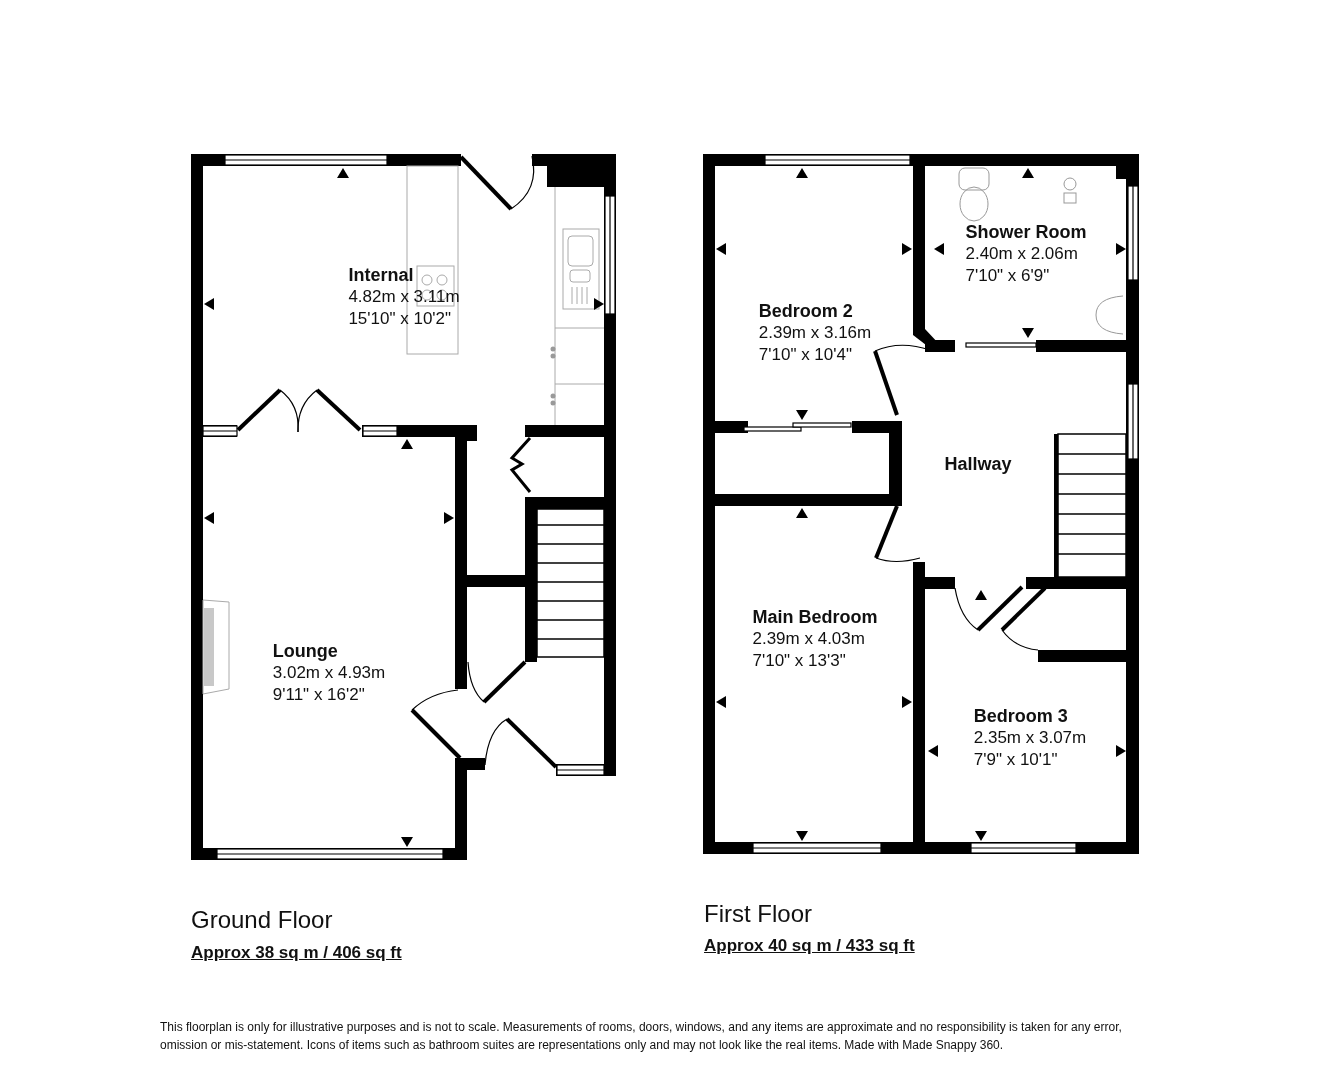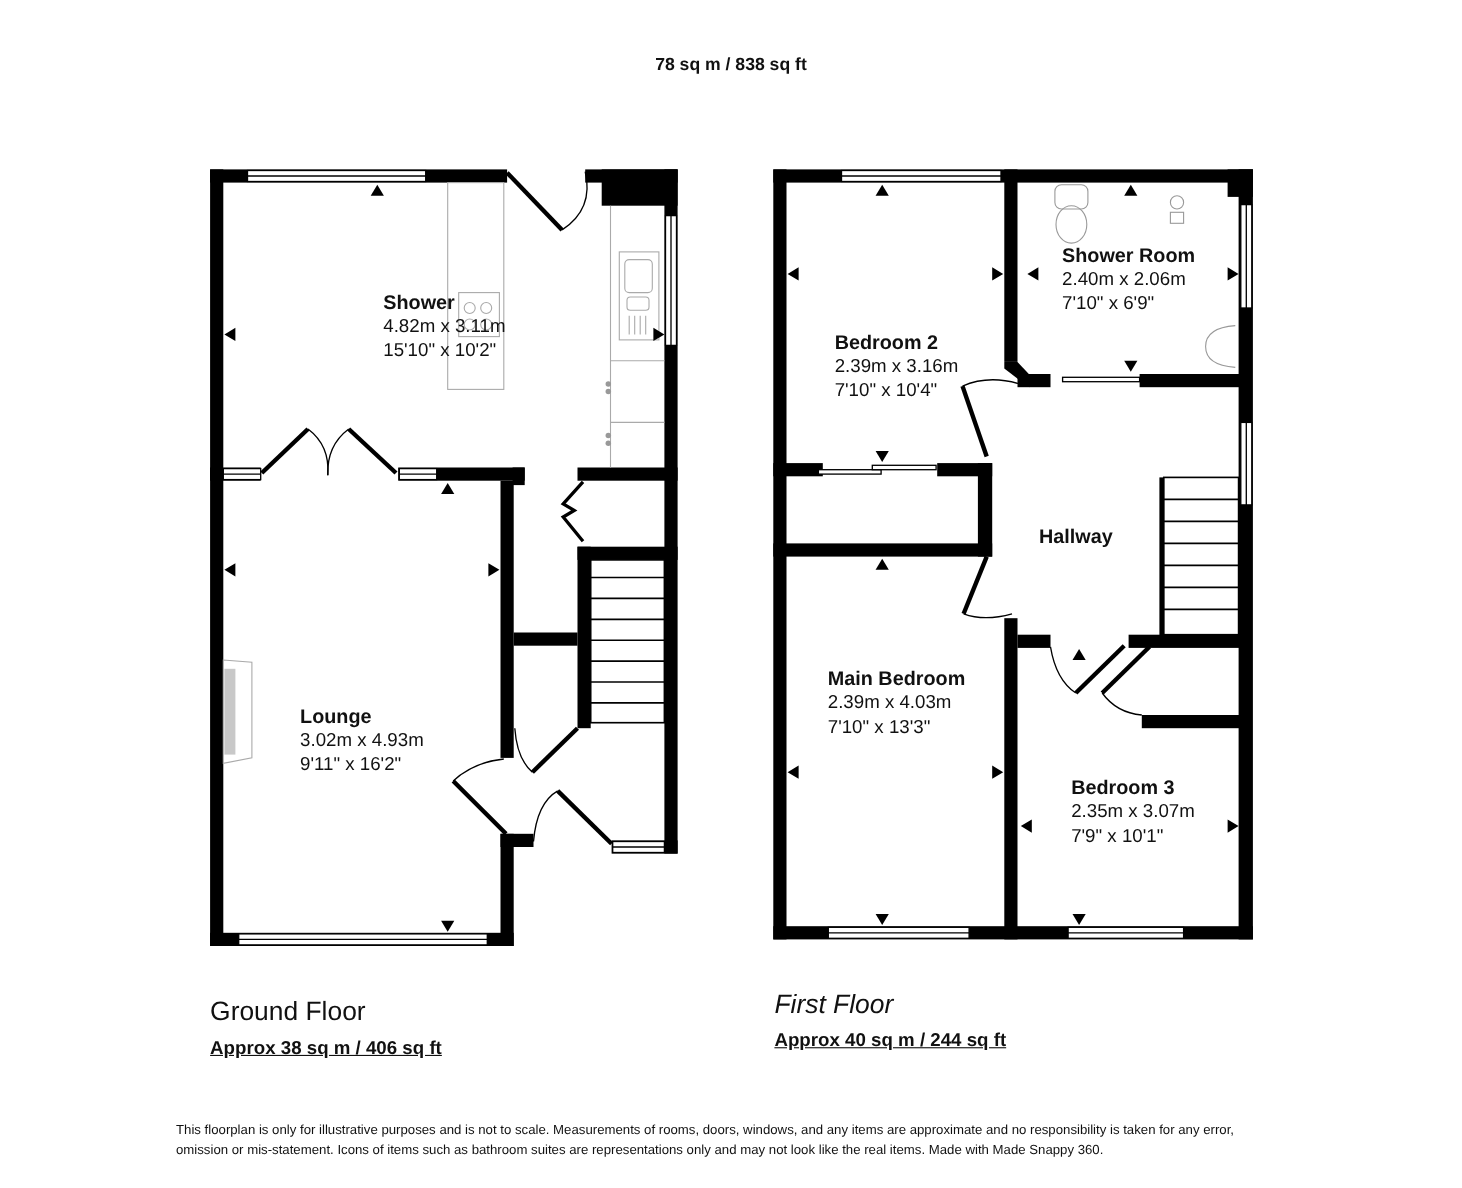--- a/index.html
+++ b/index.html
@@ -11,21 +11,20 @@
   .room-label .name { font-weight:bold; font-size:18px; display:block; }
   .room-label .dim { display:block; }
   .floor-title { font-size:24px; }
   .floor-area { font-weight:bold; font-size:17px;text-decoration:underline; }
   .disclaimer { left:160px; width:1010px; top:1018px; text-align:left; font-size:12px; line-height:18px; }
 </style>
 </head>
 <body>
 
 <div class="abs header">
-  <div>78 sq m / 838 sq ft</div>
 </div>
 
 <svg class="plan" width="1329" height="1080" viewBox="0 0 1329 1080">
   <defs>
     <marker id="m" markerWidth="1" markerHeight="1"></marker>
   </defs>
 
   <g fill="#000" stroke="none">
 
     <rect x="191" y="154" width="12" height="706"></rect>
@@ -231,51 +230,51 @@
     <polygon points="902,696 902,708 912,702"></polygon>
     <polygon points="975,600 987,600 981,590"></polygon>
     <polygon points="938,745 938,757 928,751"></polygon>
     <polygon points="1116,745 1116,757 1126,751"></polygon>
     <polygon points="796,831 808,831 802,841"></polygon>
     <polygon points="975,831 987,831 981,841"></polygon>
   </g>
 </svg>
 
 <div class="room-label" style="left:404px; top:264px;">
-  <span class="name">Shower</span>
+  <span class="name">Internal</span>
   <span class="dim">4.82m x 3.11m</span>
   <span class="dim">15'10" x 10'2"</span>
 </div>
 <div class="room-label" style="left:329px; top:610px;margin-top:30px;">
   <span class="name">Lounge</span>
   <span class="dim">3.02m x 4.93m</span>
   <span class="dim">9'11" x 16'2"</span>
 </div>
 <div class="room-label" style="left:815px; top:262px;margin-top:38px;">
   <span class="name">Bedroom 2</span>
   <span class="dim">2.39m x 3.16m</span>
   <span class="dim">7'10" x 10'4"</span>
 </div>
 <div class="room-label" style="left:1026px; top:221px;">
   <span class="name">Shower Room</span>
   <span class="dim">2.40m x 2.06m</span>
   <span class="dim">7'10" x 6'9"</span>
 </div>
-<div class="room-label" style="left:978px; top:453px;margin-top:24px;">
+<div class="room-label" style="left:978px; top:453px;">
   <span class="name">Hallway</span>
 </div>
 <div class="room-label" style="left:815px; top:606px;">
   <span class="name">Main Bedroom</span>
   <span class="dim">2.39m x 4.03m</span>
   <span class="dim">7'10" x 13'3"</span>
 </div>
 <div class="room-label" style="left:1030px; top:705px;">
   <span class="name">Bedroom 3</span>
   <span class="dim">2.35m x 3.07m</span>
   <span class="dim">7'9" x 10'1"</span>
 </div>
 
 <div class="abs floor-title" style="left:191px; top:906px;">Ground Floor</div>
 <div class="abs floor-area" style="left:191px; top:943px;">Approx 38 sq m / 406 sq ft</div>
-<div class="abs floor-title" style="left:704px; top:900px;font-style:italic;">First Floor</div>
-<div class="abs floor-area" style="left:704px; top:936px;">Approx 40 sq m / 244 sq ft</div>
+<div class="abs floor-title" style="left:704px; top:900px;">First Floor</div>
+<div class="abs floor-area" style="left:704px; top:936px;">Approx 40 sq m / 433 sq ft</div>
 
 <div class="abs disclaimer">This floorplan is only for illustrative purposes and is not to scale. Measurements of rooms, doors, windows, and any items are approximate and no responsibility is taken for any error, omission or mis-statement. Icons of items such as bathroom suites are representations only and may not look like the real items. Made with Made Snappy 360.</div>
 
 </body></html>

